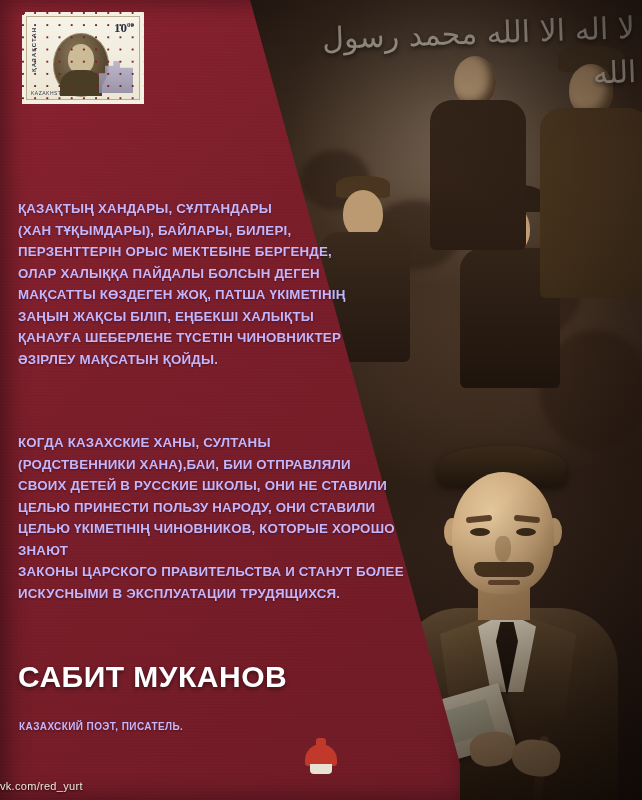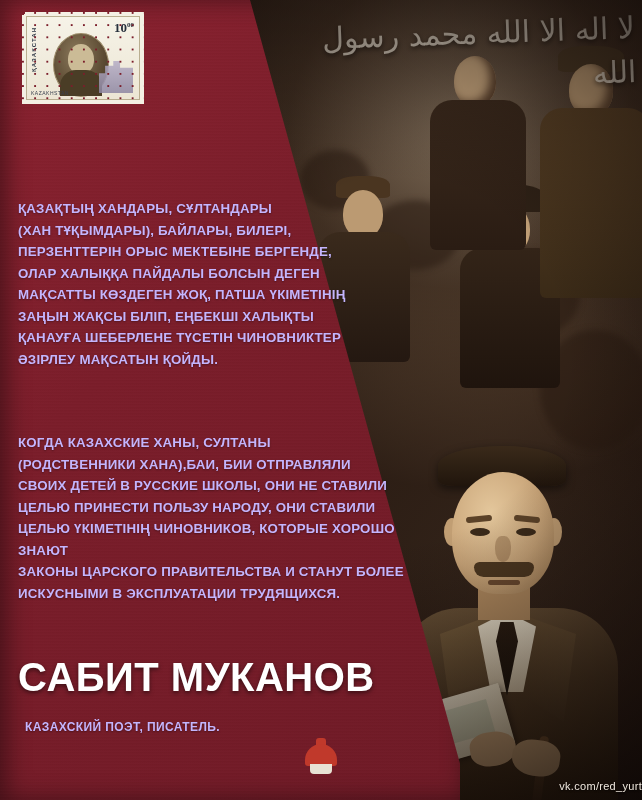--- a/index.html
+++ b/index.html
@@ -265,34 +265,34 @@
   #kz-text {
     left: 18px; top: 198px; width: 380px;
     font-size: 13.3px; line-height: 21.5px; letter-spacing: 0.2px;
   }
   #ru-text {
     left: 18px; top: 432px; width: 420px;
     font-size: 13.3px; line-height: 21.5px; letter-spacing: 0.2px;
   }
   #author-name {
     left: 18px; top: 660px;
-    font-size: 40px; line-height: 34px; letter-spacing: 0.5px;
+    font-size: 30px; line-height: 34px; letter-spacing: 0.5px;
     color: #ffffff;
     text-shadow: 0 2px 4px rgba(0,0,0,0.5);
   }
   #author-role {
-    left: 25px; top: 718px;
-    font-size: 12px; line-height: 18px; letter-spacing: 0.4px;
+    left: 19px; top: 718px;
+    font-size: 10px; line-height: 18px; letter-spacing: 0.4px;
   }
 
   
   #footer {
     position: absolute;
     left: 0; right: 0; bottom: 6px;
-    text-align: right;
+    text-align: left;
     z-index: 8;
   }
   #logo-mark {
     width: 40px; height: 40px;
     margin: 0 auto 3px auto;
     position: relative;
   }
   #logo-mark .yurt-dome {
     position: absolute; left: 4px; top: 8px; width: 32px; height: 22px;
     background: #c0392b;

